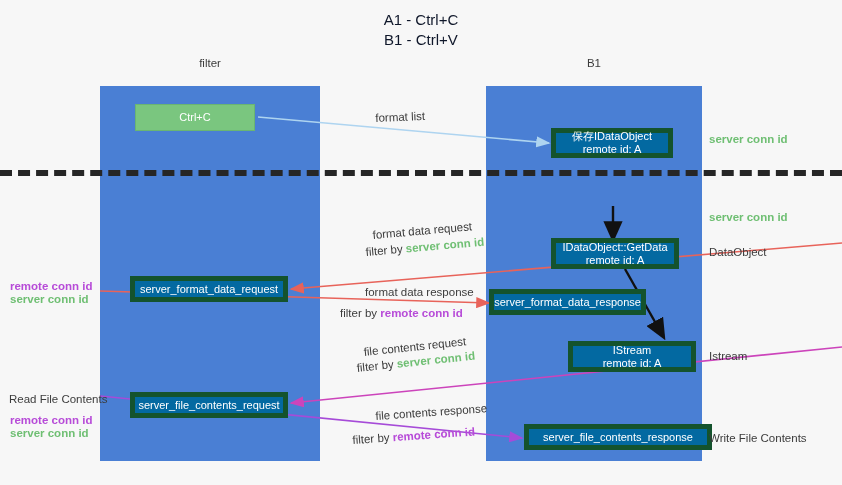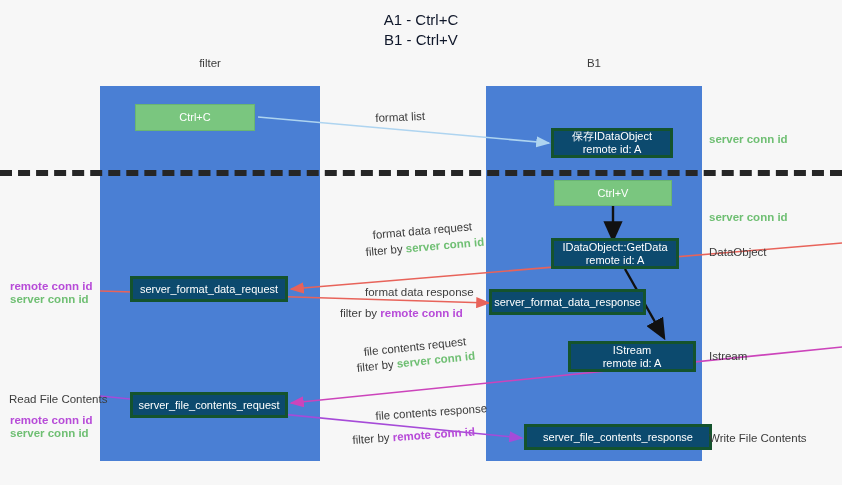--- a/index.html
+++ b/index.html
@@ -13,21 +13,21 @@
   #canvas{position:relative;width:842px;height:485px;}
   .lane{position:absolute;background:#4a7fd4;}
   .lane-title{position:absolute;text-align:center;font-size:11.5px;line-height:13px;color:#3c3c3c;}
   .title{position:absolute;text-align:center;font-size:15px;line-height:20px;color:#0f172a;}
   .box{position:absolute;display:flex;align-items:center;justify-content:center;
        text-align:right;color:#ffffff;font-size:11px;line-height:13px;
        box-sizing:border-box;}
   .box.green{background:#7ac67f;border:1px solid #6ab572;}
   .box.orange{background:#fbb councils;}
   .box.orange{background:#fbb040;}
-  .box.orange{background:#0c4a6e;border:3px solid #14532d;}
+  .box.orange{background:#0369a1;border:5px solid #14532d;}
   .side-label{position:absolute;font-size:11.5px;line-height:14px;}
   .side-label.green{color:#6fbf73;font-weight:bold;}
   .side-label.plain{color:#3c3c3c;}
   .corner-label{position:absolute;font-size:11.5px;line-height:14px;}
   .c-remote{color:#b74bd8;font-weight:bold;}
   .c-server{color:#6fbf73;font-weight:bold;}
   .c-plain{color:#3c3c3c;}
   .arrow-label{position:absolute;font-size:11.5px;line-height:14px;white-space:nowrap;
                transform-origin:left top;color:#3c3c3c;}
   .bold-green{color:#6fbf73;font-weight:bold;}
@@ -92,21 +92,20 @@
 
   <div class="dash"></div>
 
   <div class="box green" style="left:135px;top:104px;width:120px;height:27px;">Ctrl+C</div>
 
   <div class="box orange" style="left:551px;top:128px;width:122px;height:30px;flex-direction:column;">
     <span>保存IDataObject</span>
     <span>remote id: A</span>
   </div>
 
-  <div class="box green" style="left:554px;top:180px;width:118px;height:26px;">Ctrl+V</div>
 
   <div class="box orange" style="left:551px;top:238px;width:128px;height:31px;flex-direction:column;">
     <span>IDataObject::GetData</span>
     <span>remote id: A</span>
   </div>
 
   <div class="box orange" style="left:568px;top:341px;width:128px;height:31px;flex-direction:column;">
     <span>IStream</span>
     <span>remote id: A</span>
   </div>

